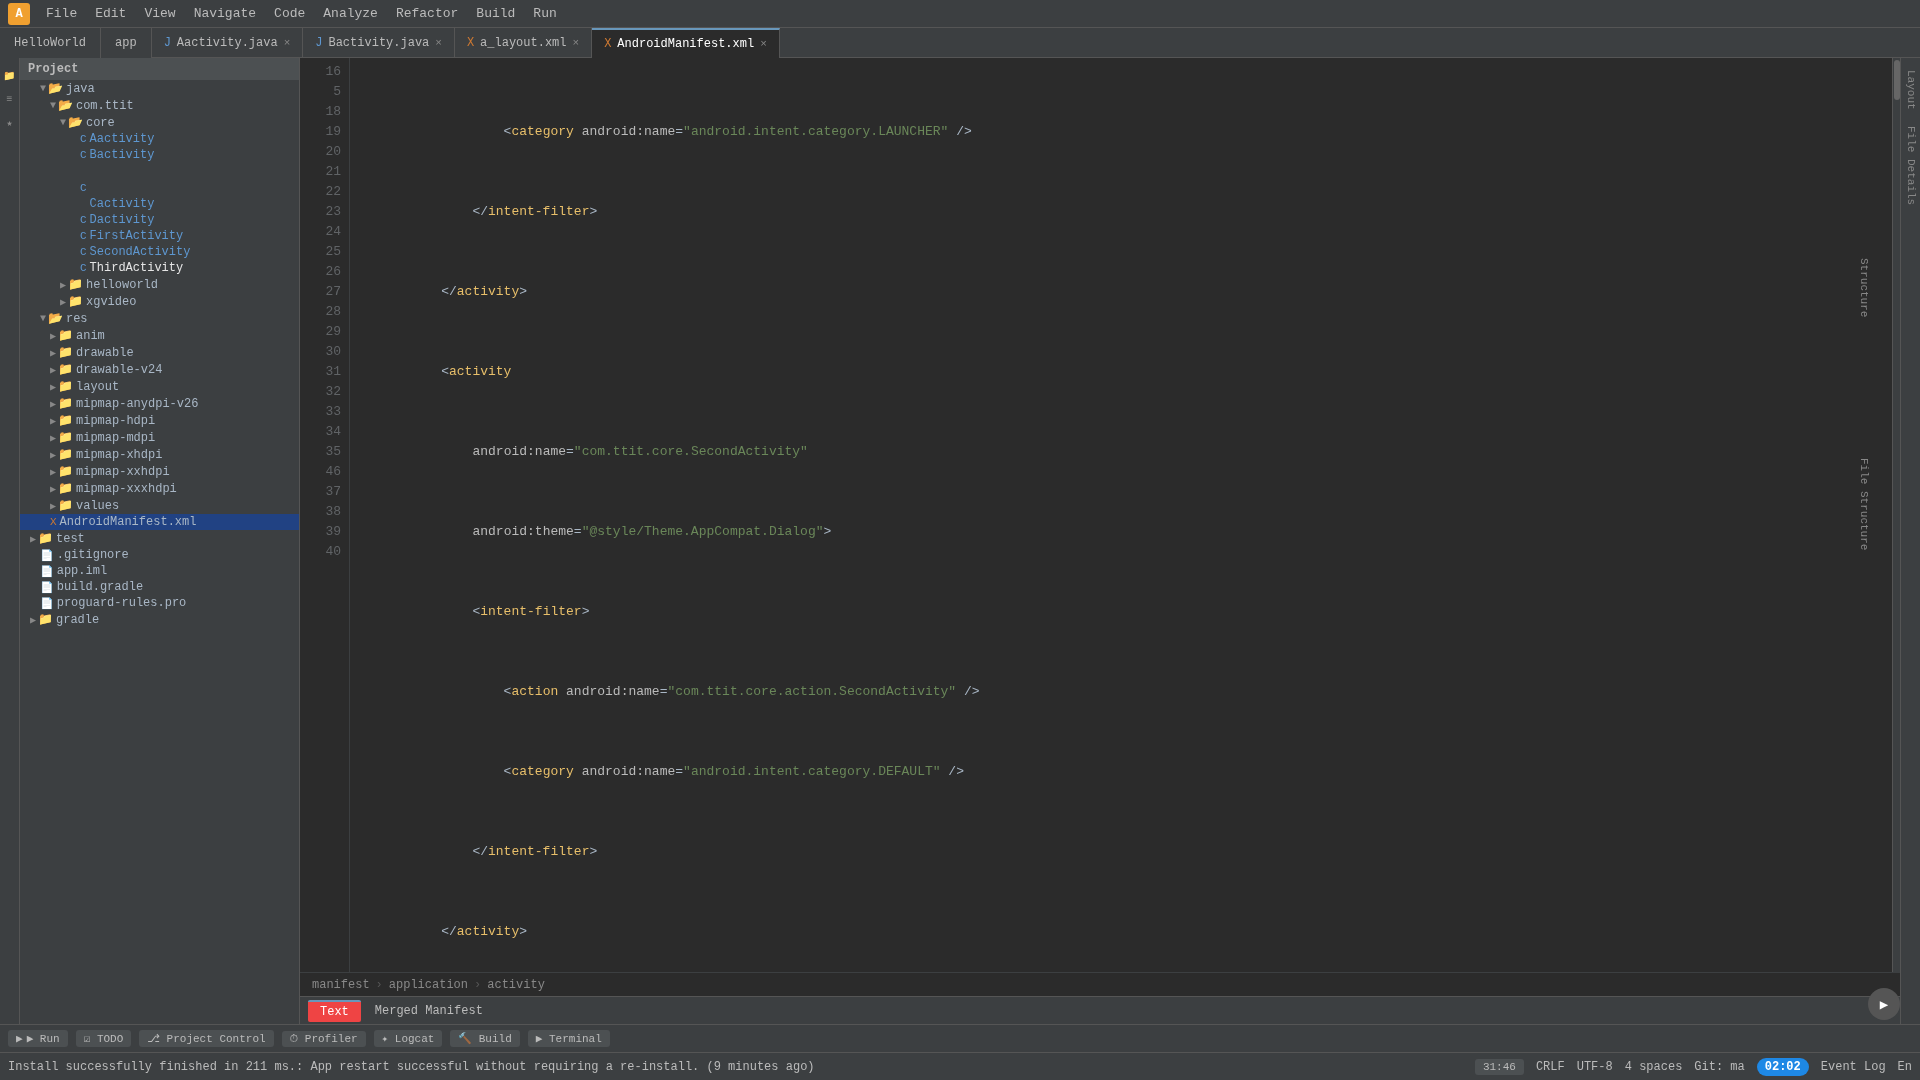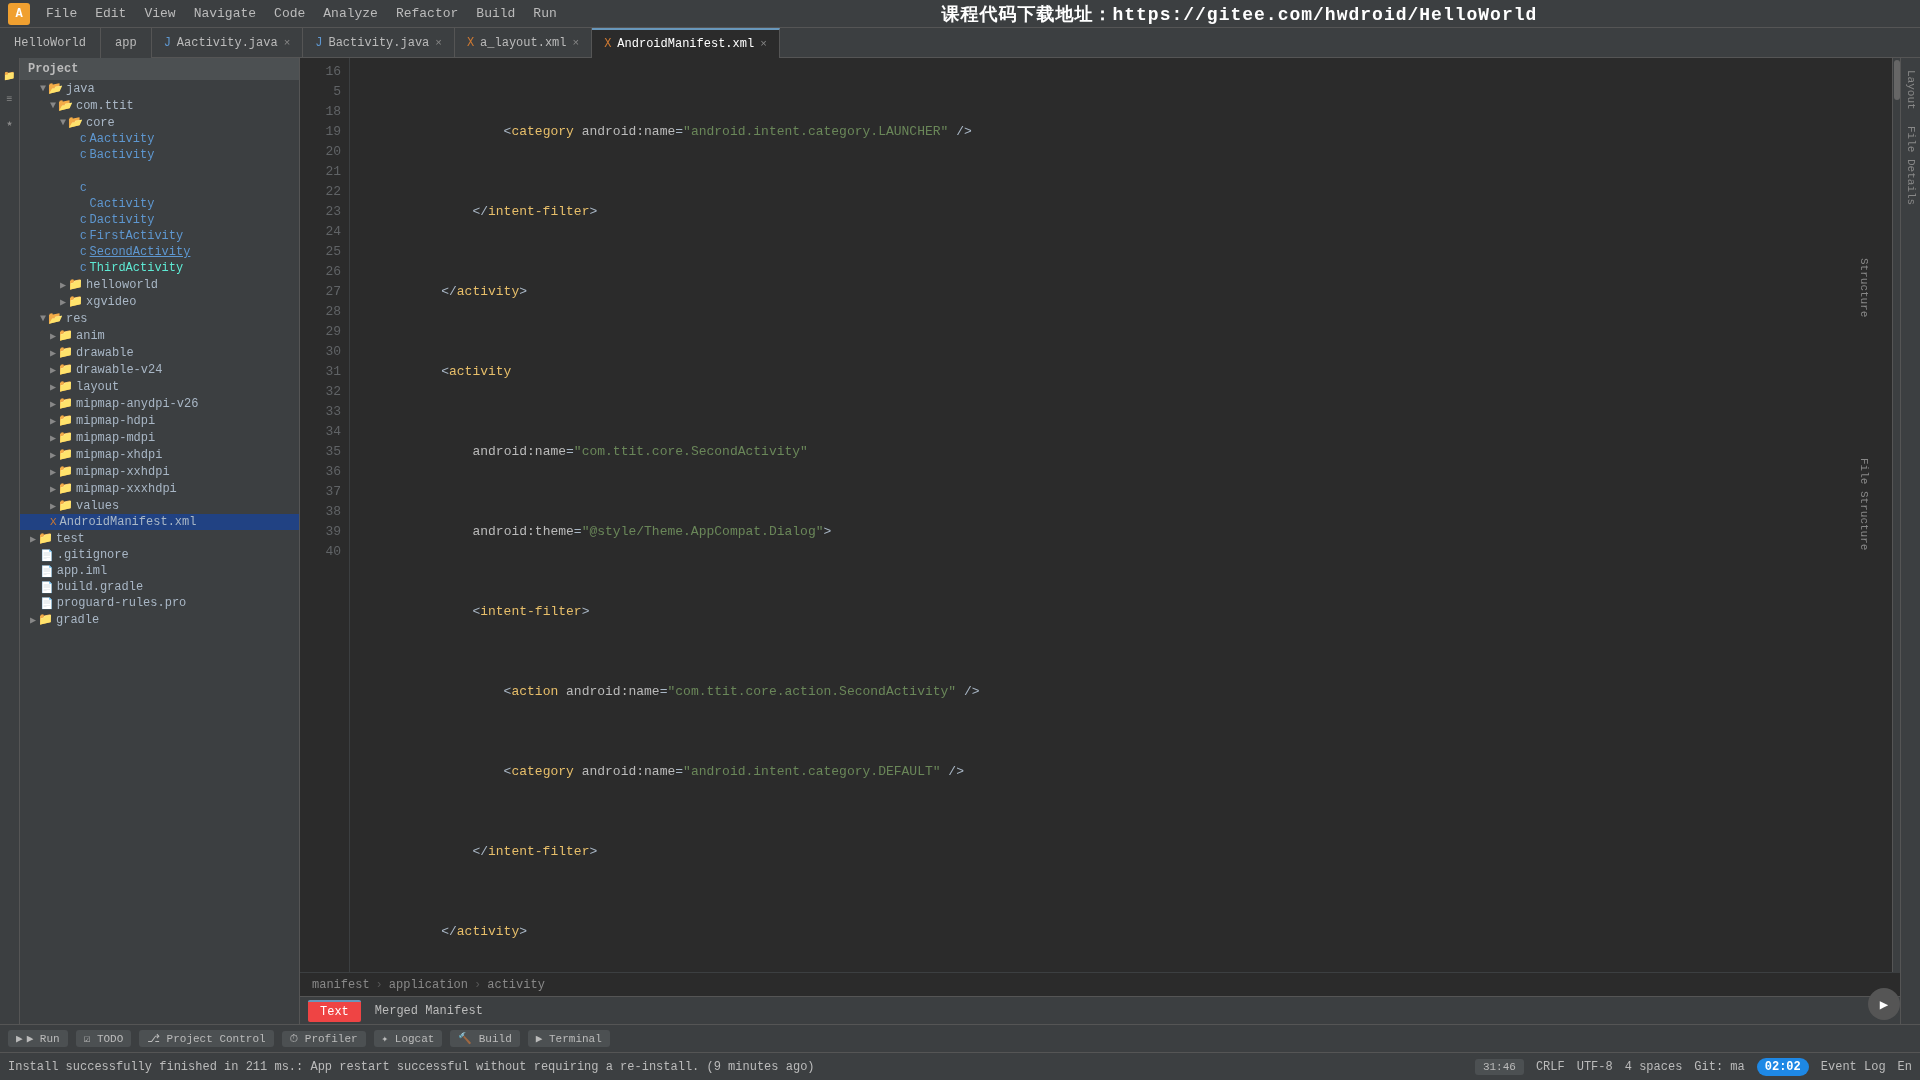--- a/index.html
+++ b/index.html
@@ -337,21 +337,20 @@
   </div>
   <div class="menu-item">File</div>
   <div class="menu-item">Edit</div>
   <div class="menu-item">View</div>
   <div class="menu-item">Navigate</div>
   <div class="menu-item">Code</div>
   <div class="menu-item">Analyze</div>
   <div class="menu-item">Refactor</div>
   <div class="menu-item">Build</div>
   <div class="menu-item">Run</div>
-  <div class="watermark-banner">课程代码下载地址：https://gitee.com/hwdroid/HelloWorld</div>
 </div>
 
 <div class="tabs-bar">
   <div class="project-tab">
     <span>HelloWorld</span>
   </div>
   <div class="project-tab">
     <span>app</span>
   </div>
   <div class="file-tabs">
@@ -430,26 +429,26 @@
       <span style="color:#5e97d0;">Dactivity</span>
     </div>
     <div class="tree-item">
       <span style="display:inline-block;width:60px"></span>
       <span class="java-icon tree-icon">C</span>
       <span style="color:#5e97d0;">FirstActivity</span>
     </div>
     <div class="tree-item">
       <span style="display:inline-block;width:60px"></span>
       <span class="java-icon tree-icon">C</span>
-      <span style="color:#5e97d0;text-decoration:underline;">SecondActivity</span>
+      <span style="color:#5e97d0;">SecondActivity</span>
     </div>
     <div class="tree-item">
       <span style="display:inline-block;width:60px"></span>
       <span class="java-icon tree-icon">C</span>
-      <span style="color:#5eead4;">ThirdActivity</span>
+      <span style="color:#e5e5e5;">ThirdActivity</span>
     </div>
     <div class="tree-item">
       <span style="display:inline-block;width:40px"></span>
       <span class="expand-arrow">▶</span>
       <span class="folder-icon tree-icon">📁</span>
       <span>helloworld</span>
     </div>
     <div class="tree-item">
       <span style="display:inline-block;width:40px"></span>
       <span class="expand-arrow">▶</span>
@@ -583,21 +582,21 @@
         <div class="line-number">26</div>
         <div class="line-number">27</div>
         <div class="line-number">28</div>
         <div class="line-number">29</div>
         <div class="line-number">30</div>
         <div class="line-number">31</div>
         <div class="line-number">32</div>
         <div class="line-number">33</div>
         <div class="line-number">34</div>
         <div class="line-number">35</div>
-        <div class="line-number">36</div>
+        <div class="line-number">46</div>
         <div class="line-number">37</div>
         <div class="line-number">38</div>
         <div class="line-number">39</div>
         <div class="line-number">40</div>
       </div>
 
       <div class="code-content" style="position:relative;">
         
         <div class="code-line">
           <span style="color:#a9b7c6">            &lt;</span><span style="color:#e8bf6a">category</span><span style="color:#a9b7c6"> </span><span style="color:#bababa">android:name</span><span style="color:#a9b7c6">=</span><span style="color:#6a8759">"android.intent.category.LAUNCHER"</span><span style="color:#a9b7c6"> /&gt;</span>

